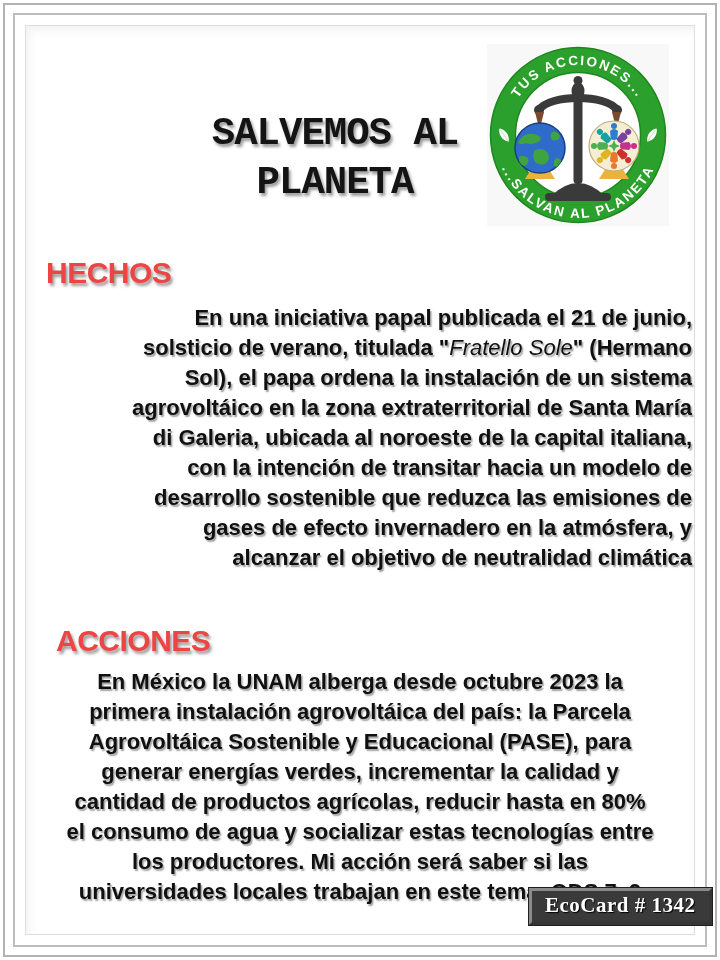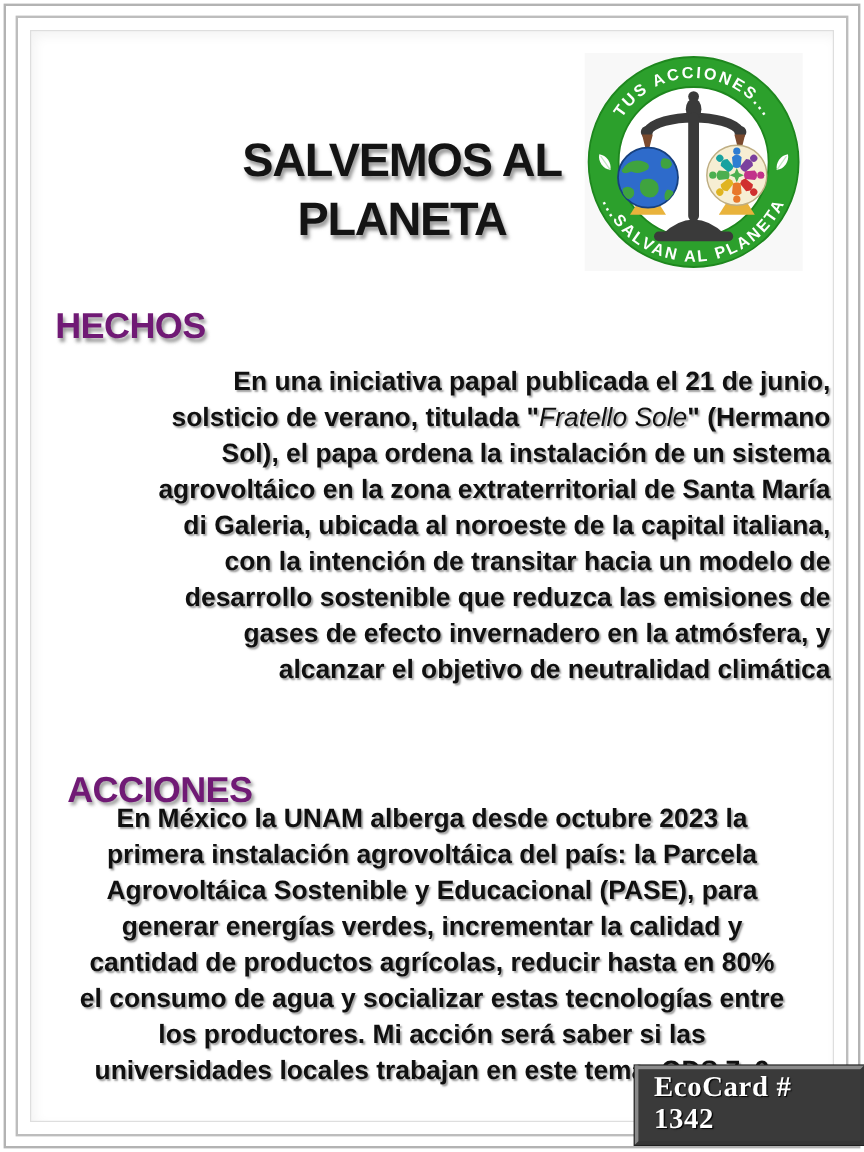--- a/index.html
+++ b/index.html
@@ -12,44 +12,45 @@
   .frame-mid   { position:absolute; inset:13px; border:2px solid #bdbdbd;
                  box-shadow: inset 1px 1px 0 #ffffff, inset -1px -1px 0 #ffffff; pointer-events:none; }
   .frame-inner { position:absolute; inset:25px; border:1px solid #dedede;
                  box-shadow: inset 3px 4px 10px rgba(0,0,0,0.05); pointer-events:none; }
 
   .title {
     position:absolute; left:150px; top:84px; width:370px;
     text-align:center; font-weight:bold; font-size:39px; line-height:49px;
     letter-spacing:-1px; color:#141414; white-space:pre-line;
     text-shadow:2px 3px 3px rgba(90,90,90,0.6);
+    font-family:Liberation Mono, monospace;
   }
   .logo { position:absolute; left:487px; top:44px; width:182px; height:182px; }
 
   .section-heading {
     position:absolute; font-weight:bold; font-size:30px; letter-spacing:-0.5px;
-    color:#701a75; text-shadow:2px 3px 3px rgba(90,90,90,0.6); line-height:36px;
+    color:#ef4444; text-shadow:2px 3px 3px rgba(90,90,90,0.6); line-height:36px;
   }
   #hechos-heading   { left:46px; top:230px; }
-  #acciones-heading { left:56px; top:598px;margin-top:43px; }
+  #acciones-heading { left:56px; top:580px;margin-top:43px; }
 
   .body-text {
     position:absolute; text-align:center; font-weight:bold; font-size:22px;
     line-height:30px; color:#101010; white-space:pre-line;
     text-shadow:1.5px 2px 1.5px rgba(110,110,110,0.65);
   }
   #hechos-body   { left:28px; top:281px; width:664px;text-align:right; }
   #acciones-body { left:24px; top:645px; width:672px; }
   .italic-part { font-style:italic; font-weight:normal;margin-top:12px; }
 
   .ecocard-badge {
     position:absolute; left:529px; top:888px;
     background:#3a3a3a; border:3px outset #8a8a8a; box-shadow:0 0 0 1px #1f1f1f;
     color:#ffffff; font-family:"Liberation Serif", serif; font-weight:bold;
-    font-size:24px; letter-spacing:0.5px; padding:2px 13px 4px 13px;
+    font-size:21px; letter-spacing:0.5px; padding:2px 13px 4px 13px;
     text-shadow:1px 1px 1px #000;
   }
 </style>
 </head>
 <body>
 
 <div id="page">
   <div class="frame-outer"></div>
   <div class="frame-mid"></div>
   <div class="frame-inner"></div>

